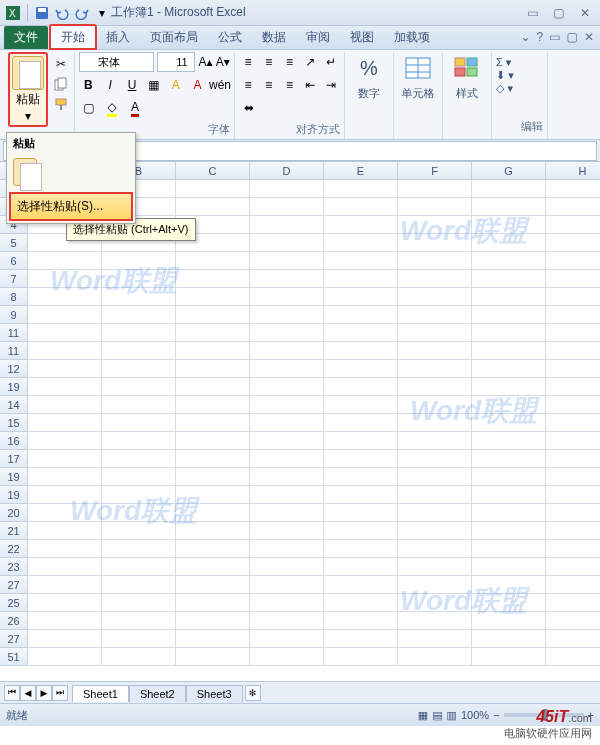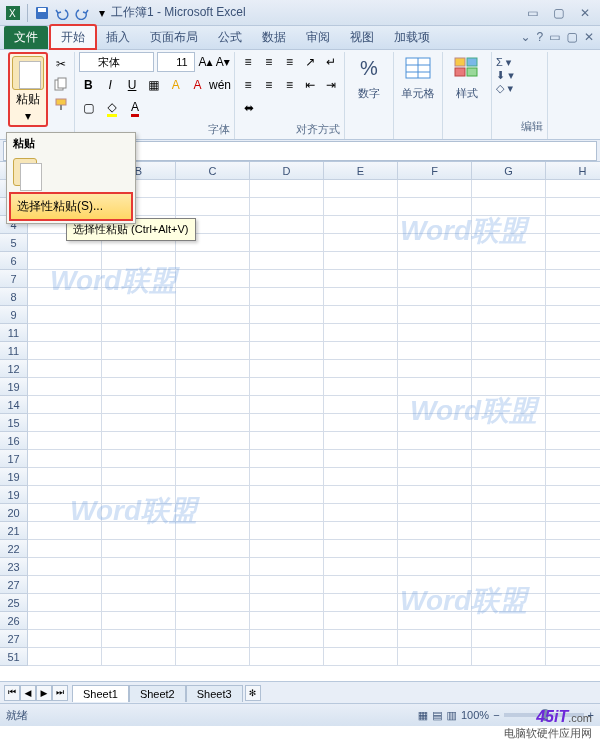--- a/index.html
+++ b/index.html
@@ -55,21 +55,21 @@
 .nav-btn { width: 16px; height: 16px; border: 1px solid #b0c0d4; background: #f4f7fb; display: flex; align-items: center; justify-content: center; font-size: 9px; }
 .sheet-tab { padding: 2px 10px; background: #fff; border: 1px solid #b0c0d4; border-bottom: none; margin-top: 2px; }
 .sheet-tab.active { background: #fff; font-weight: normal; }
 .sheet-tab.inactive { background: #e2ebf5; }
 .statusbar { height: 22px; background: linear-gradient(#e8eef7,#d6e2f0); display: flex; align-items: center; justify-content: space-between; padding: 0 6px; font-size: 11px; color: #3b5277; }
 .zoom { display: flex; align-items: center; gap: 4px; }
 .zoom-slider { width: 80px; height: 4px; background: #c0cde0; position: relative; }
 .zoom-slider::after { content: ""; position: absolute; left: 38px; top: -4px; width: 6px; height: 12px; background: #7a8fac; border-radius: 2px; }
 .watermark { position: absolute; color: rgba(80,140,220,0.25); font-size: 28px; font-weight: bold; font-style: italic; pointer-events: none; }
 .logo45it { position: absolute; right: 8px; bottom: 4px; font-size: 11px; color: #555; text-align: right; }
-.logo45it b { font-size: 16px; color: #6d28d9; font-style: italic; }
+.logo45it b { font-size: 16px; color: #b91c1c; font-style: italic; }
 svg { display: block; }
 </style>
 </head>
 <body>
 
 <div class="titlebar">
   <div class="qat">
     <div class="qat-icon">
         <svg width="14" height="14">
           <rect width="14" height="14" fill="#1e7145"></rect>

